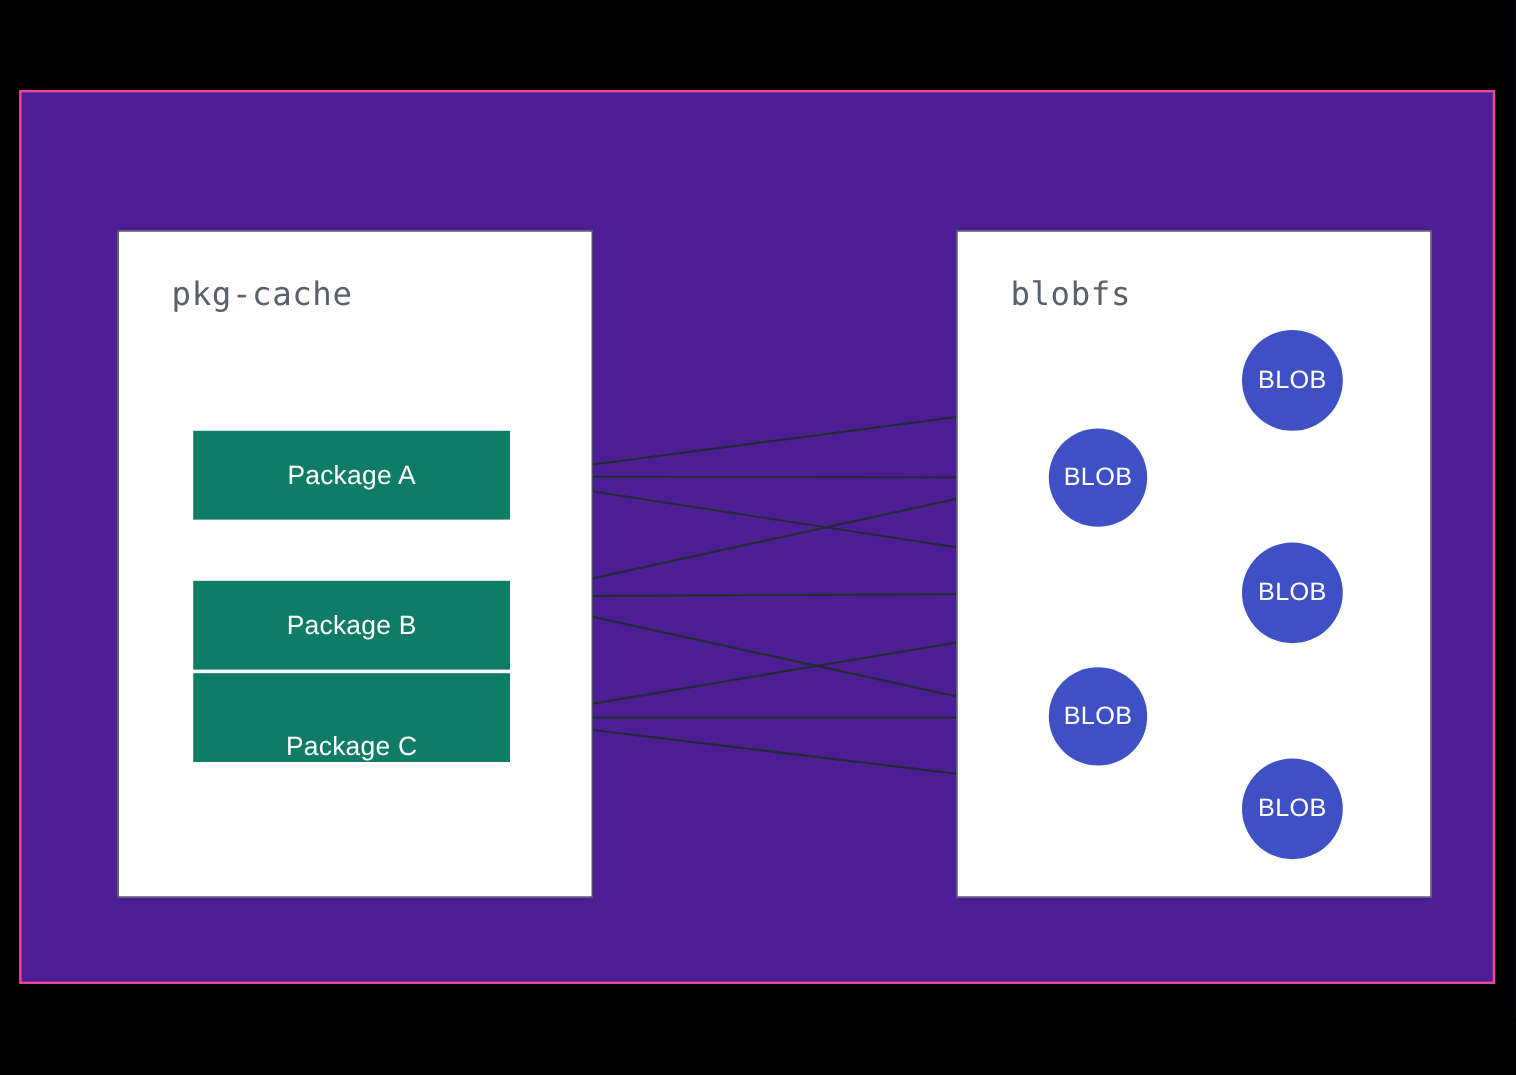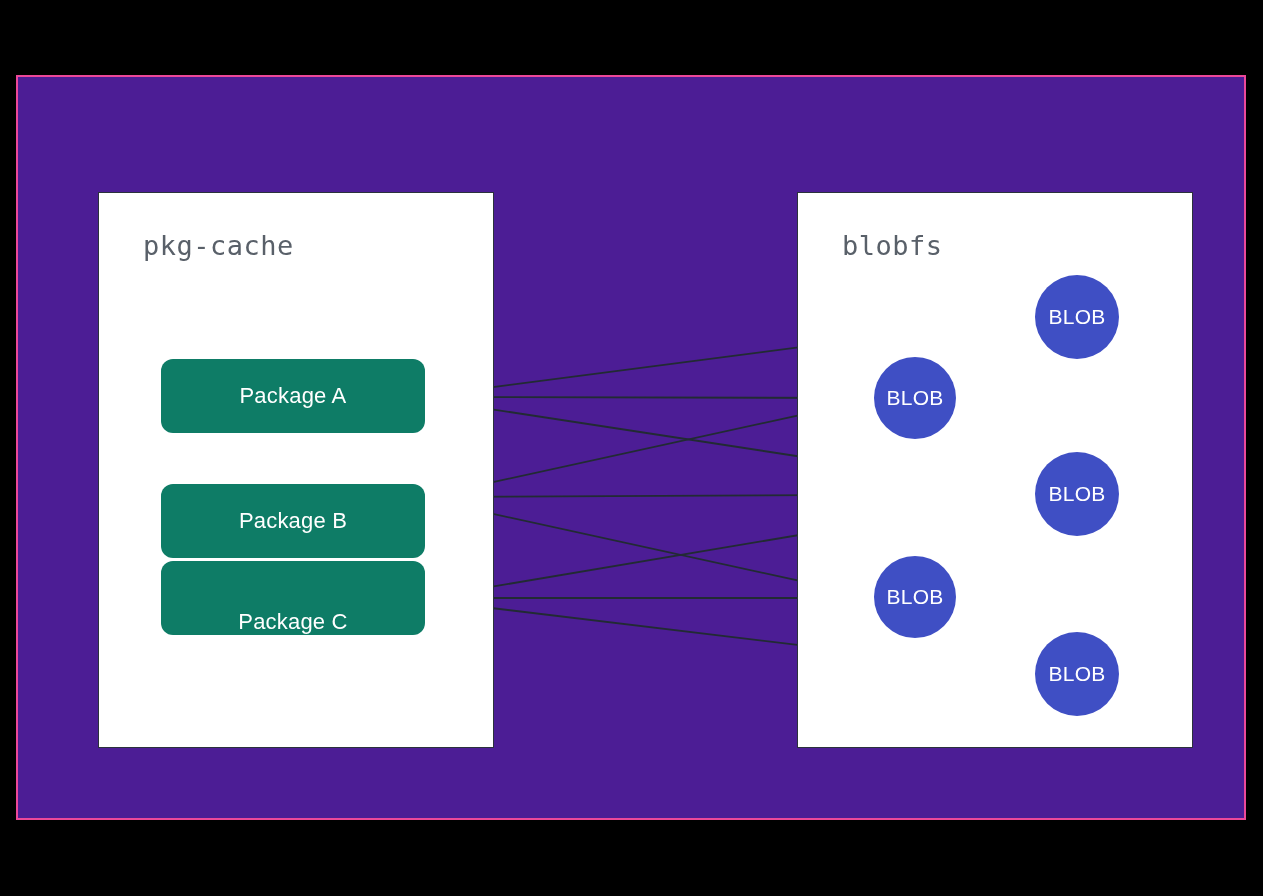--- a/index.html
+++ b/index.html
@@ -57,21 +57,21 @@
     color: #596069;
     white-space: nowrap;
     user-select: none;
   }
 
   
   .package-pill {
     position: absolute;
     width: 264px;
     height: 74px;
-    border-radius: 12px;
+    border-radius: 0;
     background: #0e7c66;
     color: #ffffff;
     display: flex;
     align-items: center;
     justify-content: center;
     font-size: 22px;
     letter-spacing: 0.2px;
     box-sizing: border-box;
   }
   .package-pill .pill-label {

